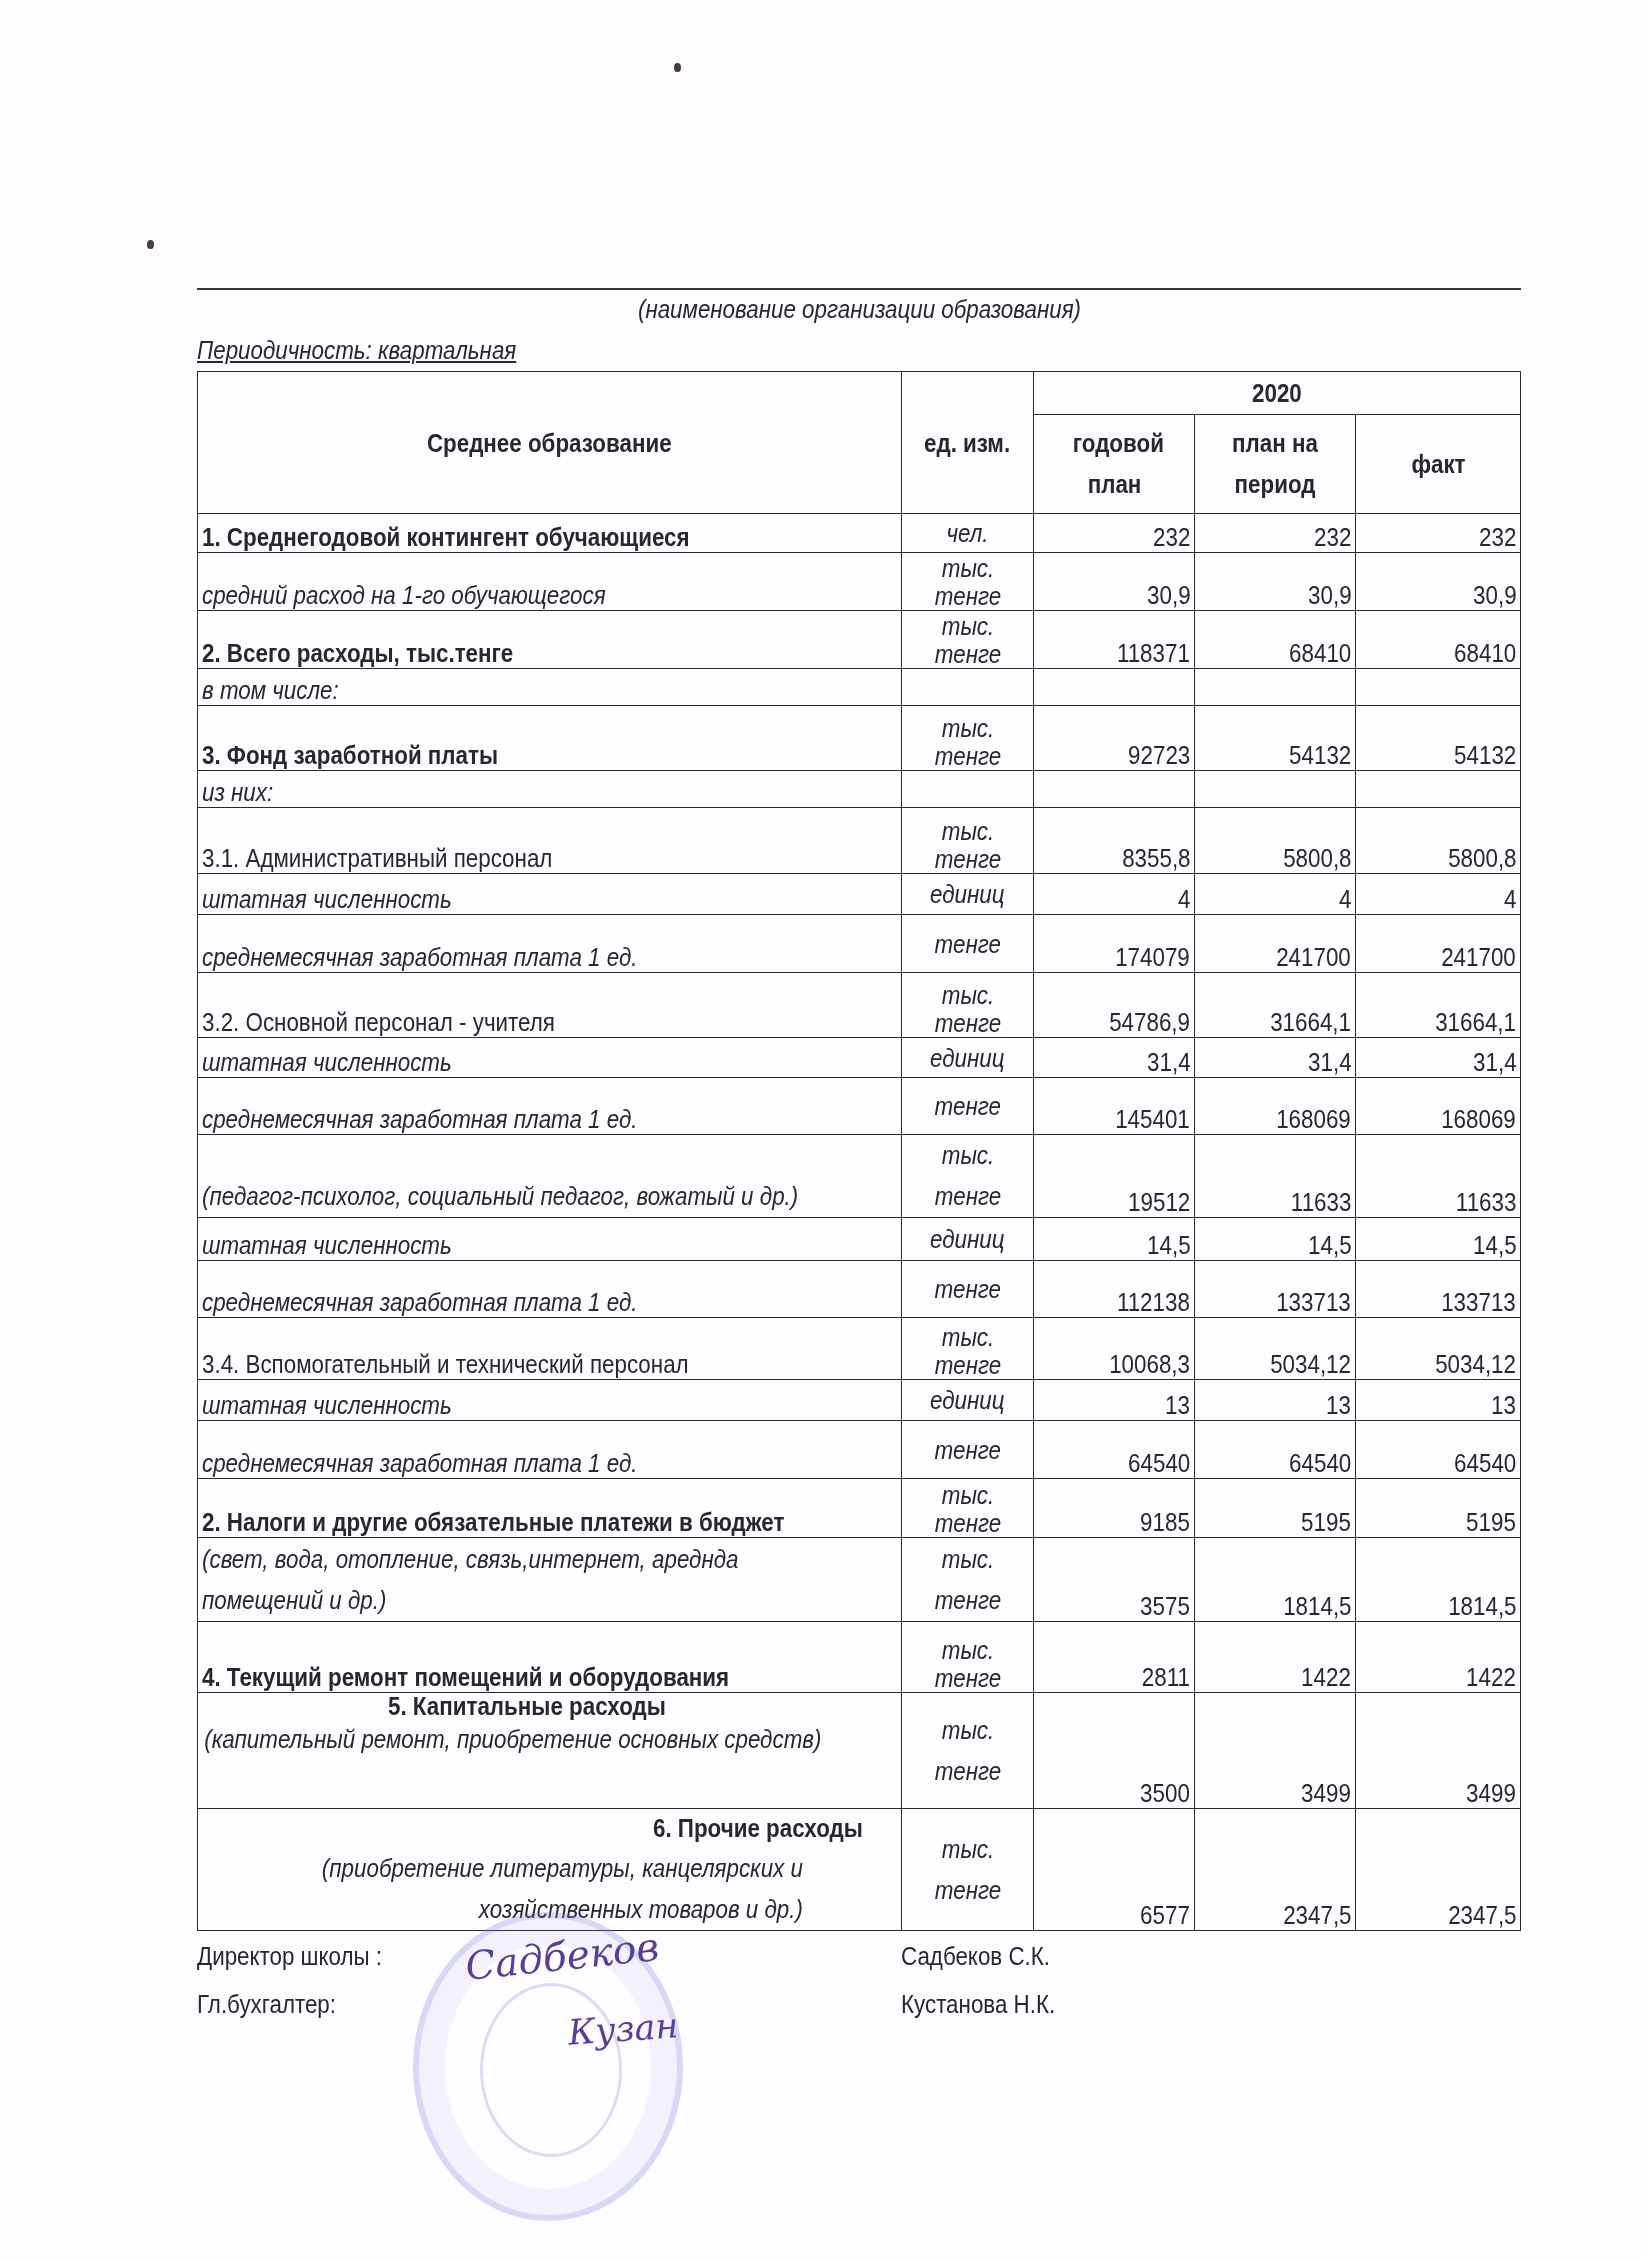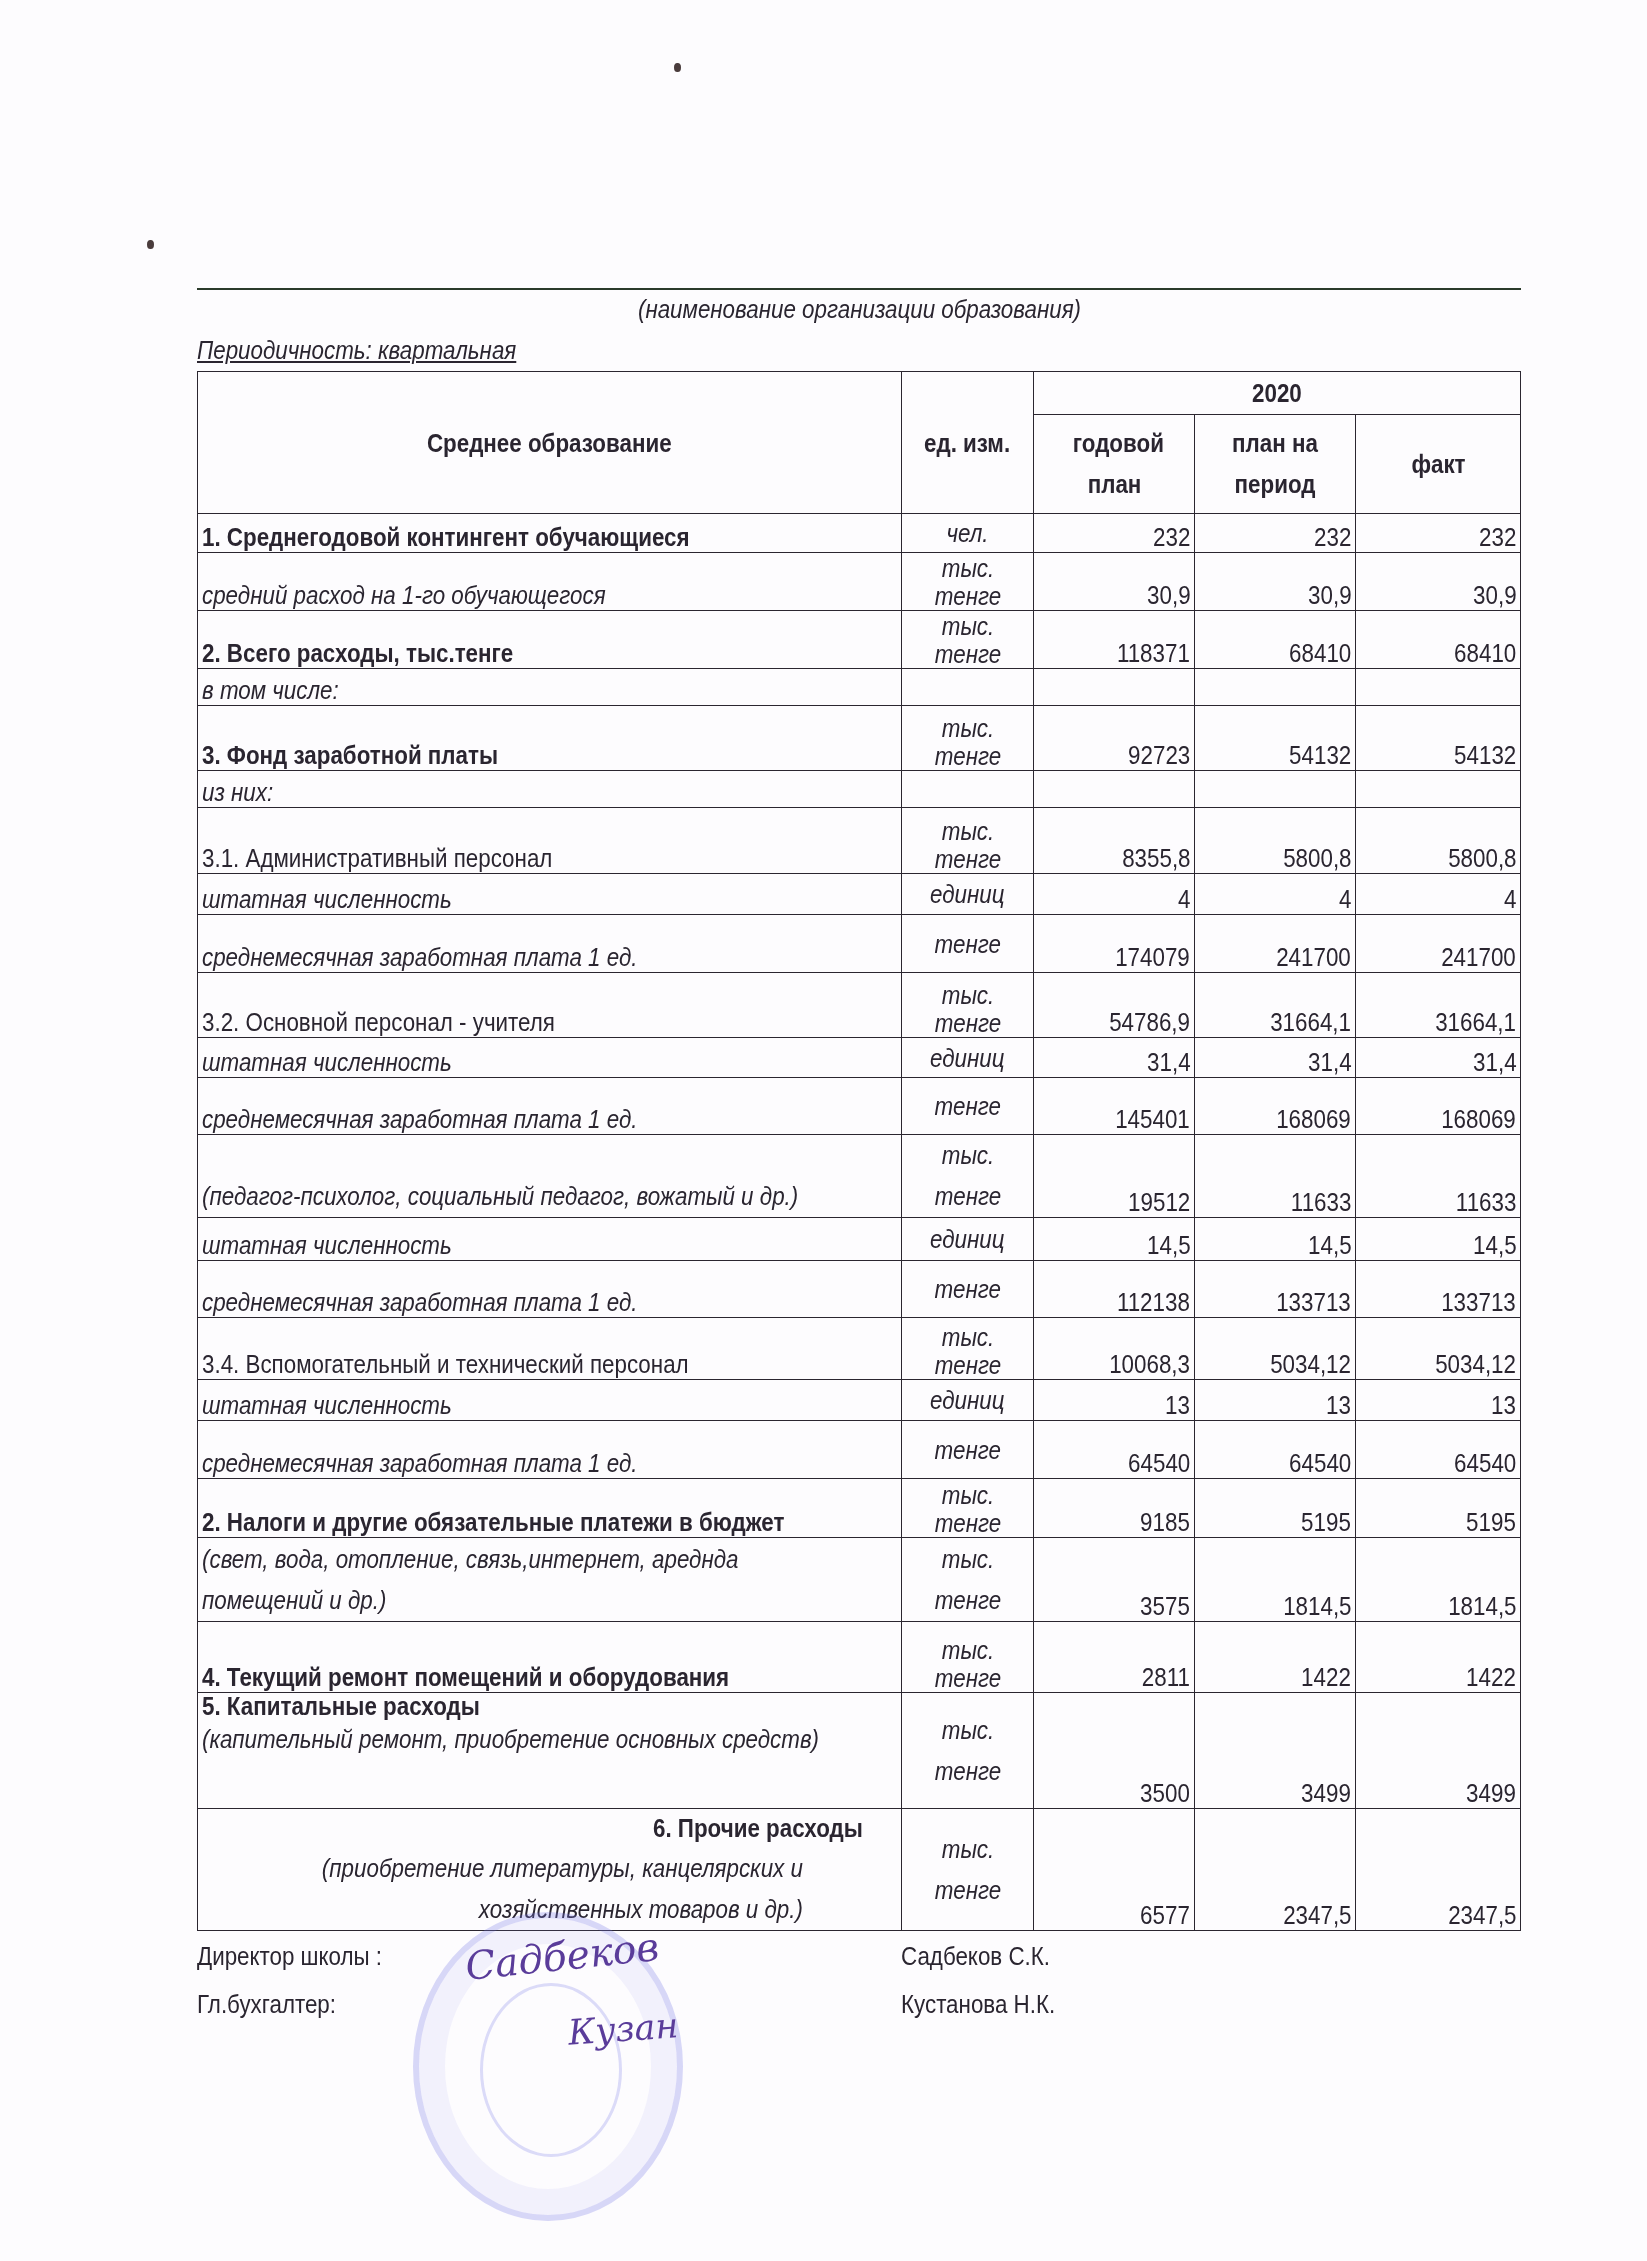--- a/index.html
+++ b/index.html
@@ -233,21 +233,21 @@
         <td class="c-num"><span class="narrow-r">1814,5</span></td>
       </tr>
       <tr style="height:71px">
         <td class="c-name bold"><span class="narrow">4. Текущий ремонт помещений и оборудования</span></td>
         <td class="c-unit two"><span class="narrow-c" style="white-space:normal;width:78px;">тыс. тенге</span></td>
         <td class="c-num"><span class="narrow-r">2811</span></td>
         <td class="c-num"><span class="narrow-r">1422</span></td>
         <td class="c-num"><span class="narrow-r">1422</span></td>
       </tr>
       <tr style="height:116px">
-        <td class="c-name" style="vertical-align:top;">
+        <td class="c-name" style="vertical-align:top;text-align:center;">
           <div class="bold" style="line-height:26px;"><span class="narrow">5. Капитальные расходы</span></div>
           <div class="ital multi" style="white-space:normal;"><span class="narrow" style="width:723px;">(капительный ремонт, приобретение основных средств)</span></div>
         </td>
         <td class="c-unit multi"><span class="narrow-c" style="white-space:normal;width:78px;">тыс. тенге</span></td>
         <td class="c-num"><span class="narrow-r">3500</span></td>
         <td class="c-num"><span class="narrow-r">3499</span></td>
         <td class="c-num"><span class="narrow-r">3499</span></td>
       </tr>
       <tr style="height:116px">
         <td class="c-name" style="vertical-align:top;text-align:right;">

